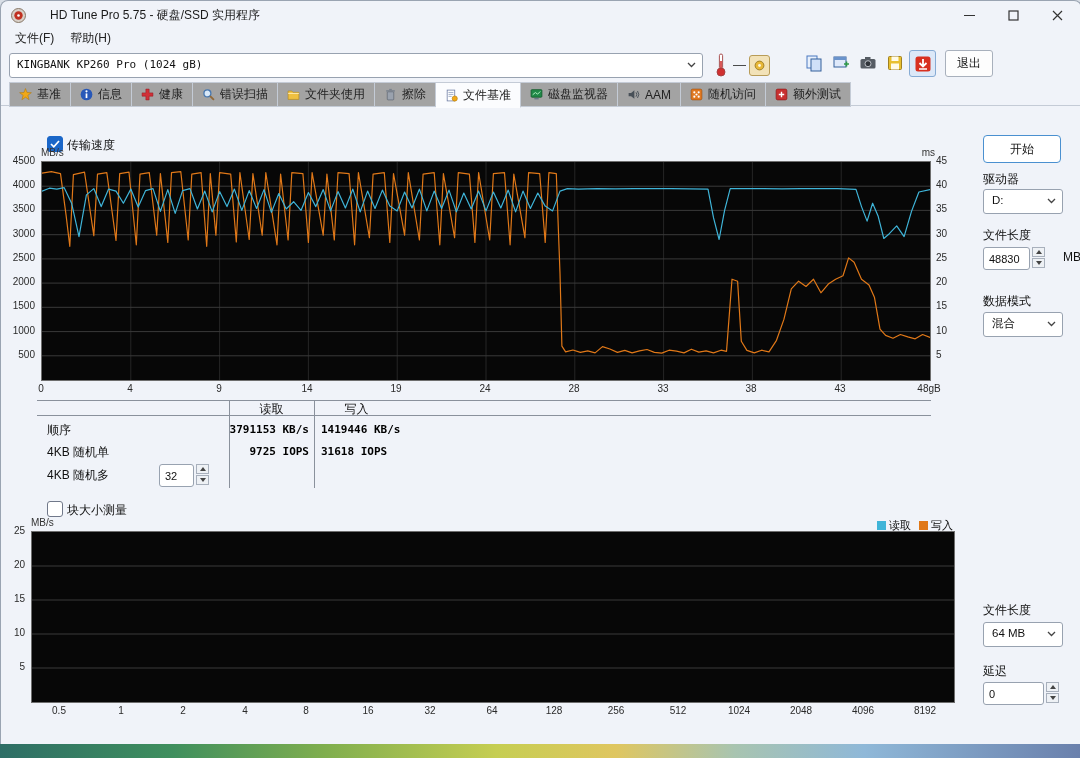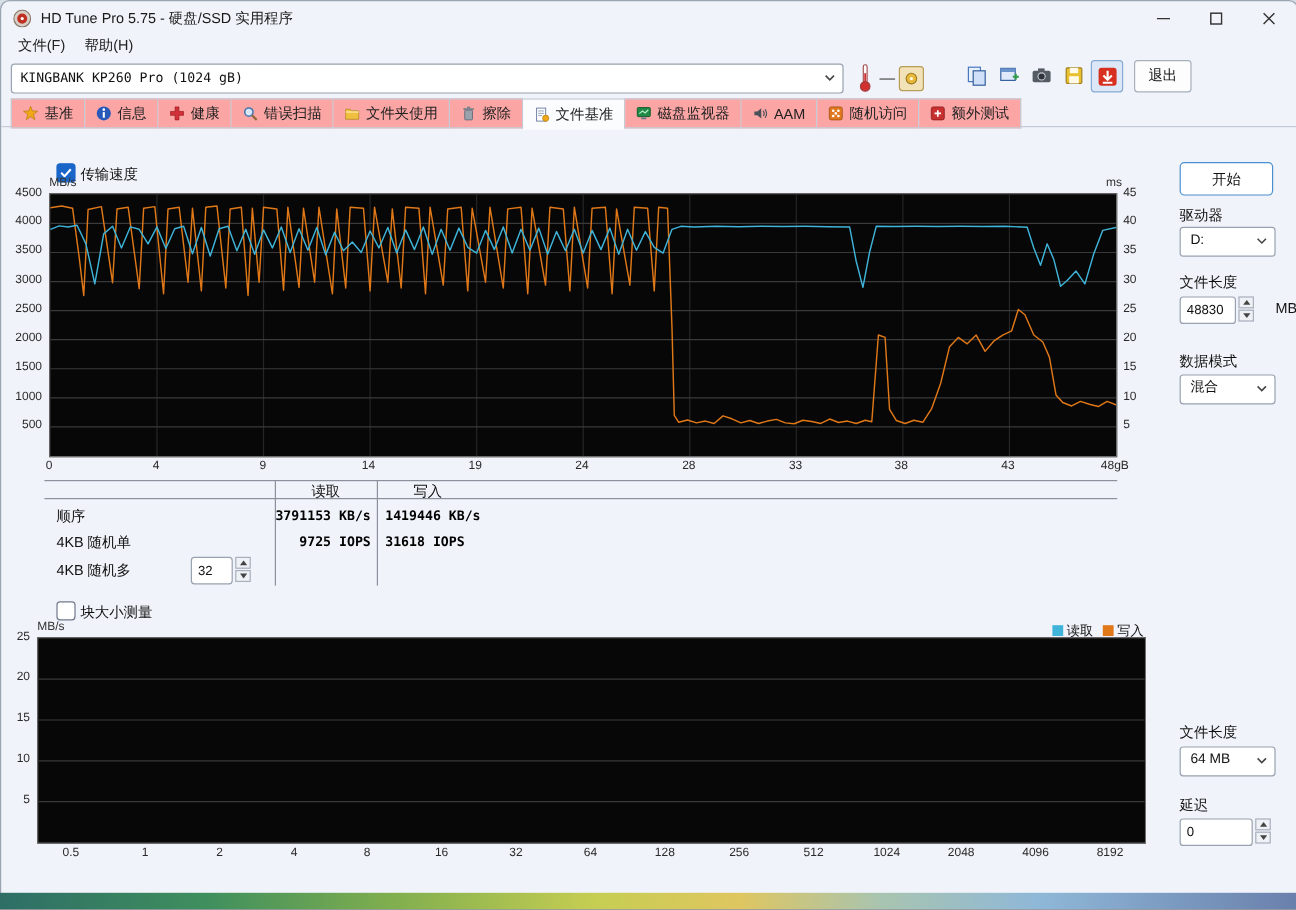--- a/index.html
+++ b/index.html
@@ -7,21 +7,21 @@
   .screen{position:relative;width:1080px;height:758px;overflow:hidden;background:#d8dee6;}
   .desktop-strip{position:absolute;left:0;top:744px;width:1080px;height:14px;
     background:linear-gradient(90deg,#2e6e66 0%,#3f8f5e 16%,#7fae4e 30%,#c6ce52 46%,#dfc660 57%,#a8c4b0 68%,#8fb8d8 80%,#6a80ac 100%);}
   .app-window{position:absolute;left:0;top:0;width:1080px;height:746px;background:#f0f3f9;
     border:1px solid #9aa4b2;border-bottom:none;border-radius:8px 8px 0 0;overflow:hidden;}
 
   
   .titlebar{position:absolute;left:0;top:0;right:0;height:28px;display:flex;align-items:center;}
   .app-icon{margin-left:10px;width:15px;height:15px;flex:0 0 auto;}
   .app-icon svg{width:15px;height:15px;display:block;}
-  .window-title{margin-left:8px;font-size:12px;color:#1a1a1a;white-space:nowrap;}
+  .window-title{margin-left:24px;font-size:12px;color:#1a1a1a;white-space:nowrap;}
   .win-controls{position:absolute;right:2px;top:0;height:28px;display:flex;}
   .win-btn{width:44px;height:28px;display:flex;align-items:center;justify-content:center;}
   .win-btn svg{width:11px;height:11px;display:block;}
 
   
   .menubar{position:absolute;left:0;top:27px;height:20px;display:flex;padding-left:6px;}
   .menu-item{font-size:12px;color:#222;padding:2px 8px;}
 
   
   #drive-combo{position:absolute;left:8px;top:52px;width:692px;height:23px;background:#fff;border:1px solid #98a2b0;border-radius:3px;}
@@ -34,21 +34,21 @@
   #temp-badge{position:absolute;left:748px;top:54px;width:19px;height:19px;background:#f2e2b8;border:1px solid #b89c58;border-radius:3px;display:flex;align-items:center;justify-content:center;}
   #temp-badge svg{width:11px;height:11px;display:block;}
   .tool-btn{position:absolute;top:49px;width:25px;height:25px;display:flex;align-items:center;justify-content:center;border-radius:3px;}
   .tool-btn svg{width:18px;height:18px;display:block;}
   #btn-copy{left:800px;} #btn-copy2{left:827px;} #btn-camera{left:854px;} #btn-save{left:881px;}
   #btn-download{left:908px;background:#dce8f8;border:1px solid #86abd4;}
   #exit-btn{position:absolute;left:944px;top:49px;width:46px;height:25px;background:#fdfdfd;border:1px solid #a8b0bc;border-radius:3px;font-size:12px;color:#111;display:flex;align-items:center;justify-content:center;}
 
   
   .tabbar{position:absolute;left:0;top:81px;width:100%;height:24px;border-bottom:1px solid #c4cbd6;display:flex;padding-left:8px;box-sizing:border-box;}
-  .tab{display:flex;align-items:center;gap:5px;padding:0 9px;font-size:12px;height:23px;background:#fca5a5;border:1px solid #c4cbd6;border-left:none;color:#222;white-space:nowrap;}
+  .tab{display:flex;align-items:center;gap:5px;padding:0 9px;font-size:12px;height:23px;background:#a3a3a3;border:1px solid #c4cbd6;border-left:none;color:#222;white-space:nowrap;}
   .tab:first-of-type{border-left:1px solid #c4cbd6;}
   .tab.selected{background:#fbfcfe;height:24px;border-bottom:1px solid #fbfcfe;}
   .ticon,.ticon svg{width:13px;height:13px;display:block;}
 
   
   .checkbox{position:absolute;width:14px;height:14px;border:1px solid #70788a;background:#fff;border-radius:3px;display:flex;align-items:center;justify-content:center;}
   .checkbox svg{width:10px;height:8px;display:none;}
   .checkbox.checked{background:#1a66c8;border-color:#1a66c8;}
   .checkbox.checked svg{display:block;}
   .dropdown{position:absolute;background:#fff;border:1px solid #98a2b0;border-radius:3px;}

